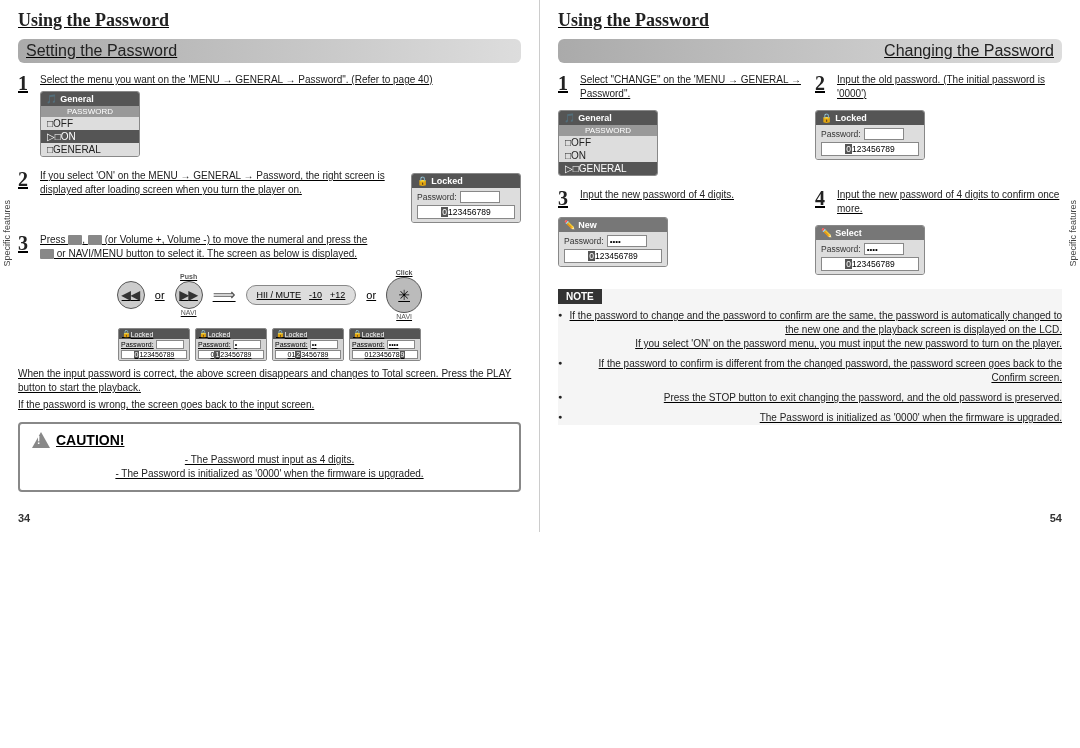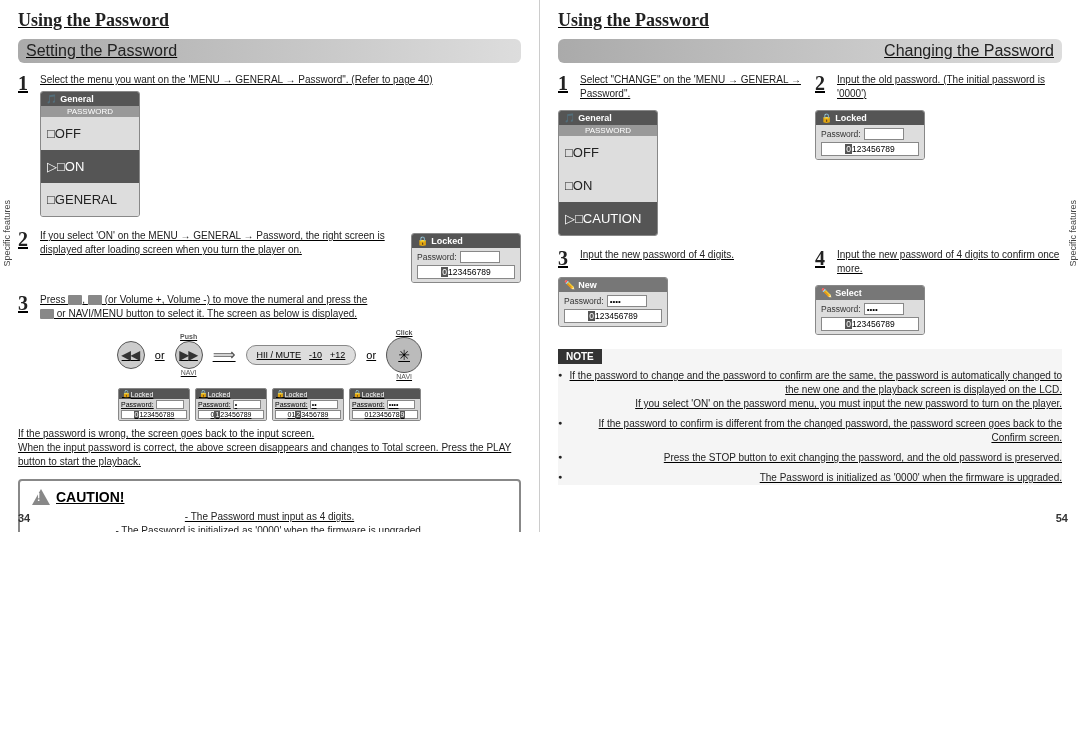--- a/index.html
+++ b/index.html
@@ -83,22 +83,22 @@
       font-size: 9px;
     }
     .menu-subheader {
       background: #999;
       color: #fff;
       font-size: 8px;
       padding: 1px 5px;
       text-align: center;
     }
     .menu-item {
-      font-size: 13px;
-      padding: 9px 6px;
+      font-size: 10px;
+      padding: 1px 6px;
       color: #222;
       background: #ddd;
     }
     .menu-item.selected {
       background: #555;
       color: #fff;
     }
     
     .lock-box {
       border: 1.5px solid #888;
@@ -207,21 +207,21 @@
     }
     
     .page-num {
       position: absolute;
       bottom: 8px;
       font-size: 11px;
       font-weight: bold;
       color: #333;
     }
     .page-num-left { left: 18px; }
-    .page-num-right { right: 12px; margin-top: 14px; }
+    .page-num-right { right: 18px; margin-top: 14px; }
     
     .sidebar-label {
       position: absolute;
       writing-mode: vertical-rl;
       text-orientation: mixed;
       font-size: 9px;
       color: #444;
       transform: rotate(180deg);
       top: 50%;
       transform: translateX(0) rotate(180deg);
@@ -516,22 +516,22 @@
         <div class="small-lock-body">
           <div class="small-lock-pw">
               <span>Password:</span>
               <div class="small-lock-pw-field">••••</div>
             </div>
           <div class="small-lock-numpad">012345678<span class="small-lock-selected">9</span></div>
         </div>
       </div>
     </div>
 
+    <div class="step-text" style="margin-bottom:3px;">When the input password is correct, the above screen disappears and changes to Total screen. Press the PLAY button to start the playback.</div>
     <div class="step-text">If the password is wrong, the screen goes back to the input screen.</div>
-    <div class="step-text" style="margin-bottom:3px;">When the input password is correct, the above screen disappears and changes to Total screen. Press the PLAY button to start the playback.</div>
   </div>
 
   <div class="caution-box">
     <div class="caution-title">
       <div class="caution-triangle"></div>
       <span>CAUTION!</span>
     </div>
     <div class="caution-item">- The Password must input as 4 digits.</div>
     <div class="caution-item">- The Password is initialized as '0000' when the firmware is upgraded.</div>
   </div>
@@ -553,21 +553,21 @@
         <div class="step-text" style="flex:1;">Select "CHANGE" on the 'MENU → GENERAL → Password".</div>
       </div>
       <div class="menu-box">
         <div class="menu-header">
           <span class="menu-header-icon">🎵</span>
           <span class="menu-header-title">General</span>
         </div>
         <div class="menu-subheader">PASSWORD</div>
         <div class="menu-item">□OFF</div>
         <div class="menu-item">□ON</div>
-        <div class="menu-item selected">▷□CAUTION</div>
+        <div class="menu-item selected">▷□GENERAL</div>
       </div>
     </div>
     <div class="step-col">
       <div style="display:flex; align-items:flex-start; margin-bottom:5px;">
         <div class="step-number">2</div>
         <div class="step-text" style="flex:1;">Input the old password. (The initial password is '0000')</div>
       </div>
       <div class="lock-box">
         <div class="lock-header">
           <span class="lock-header-icon">🔒</span>

